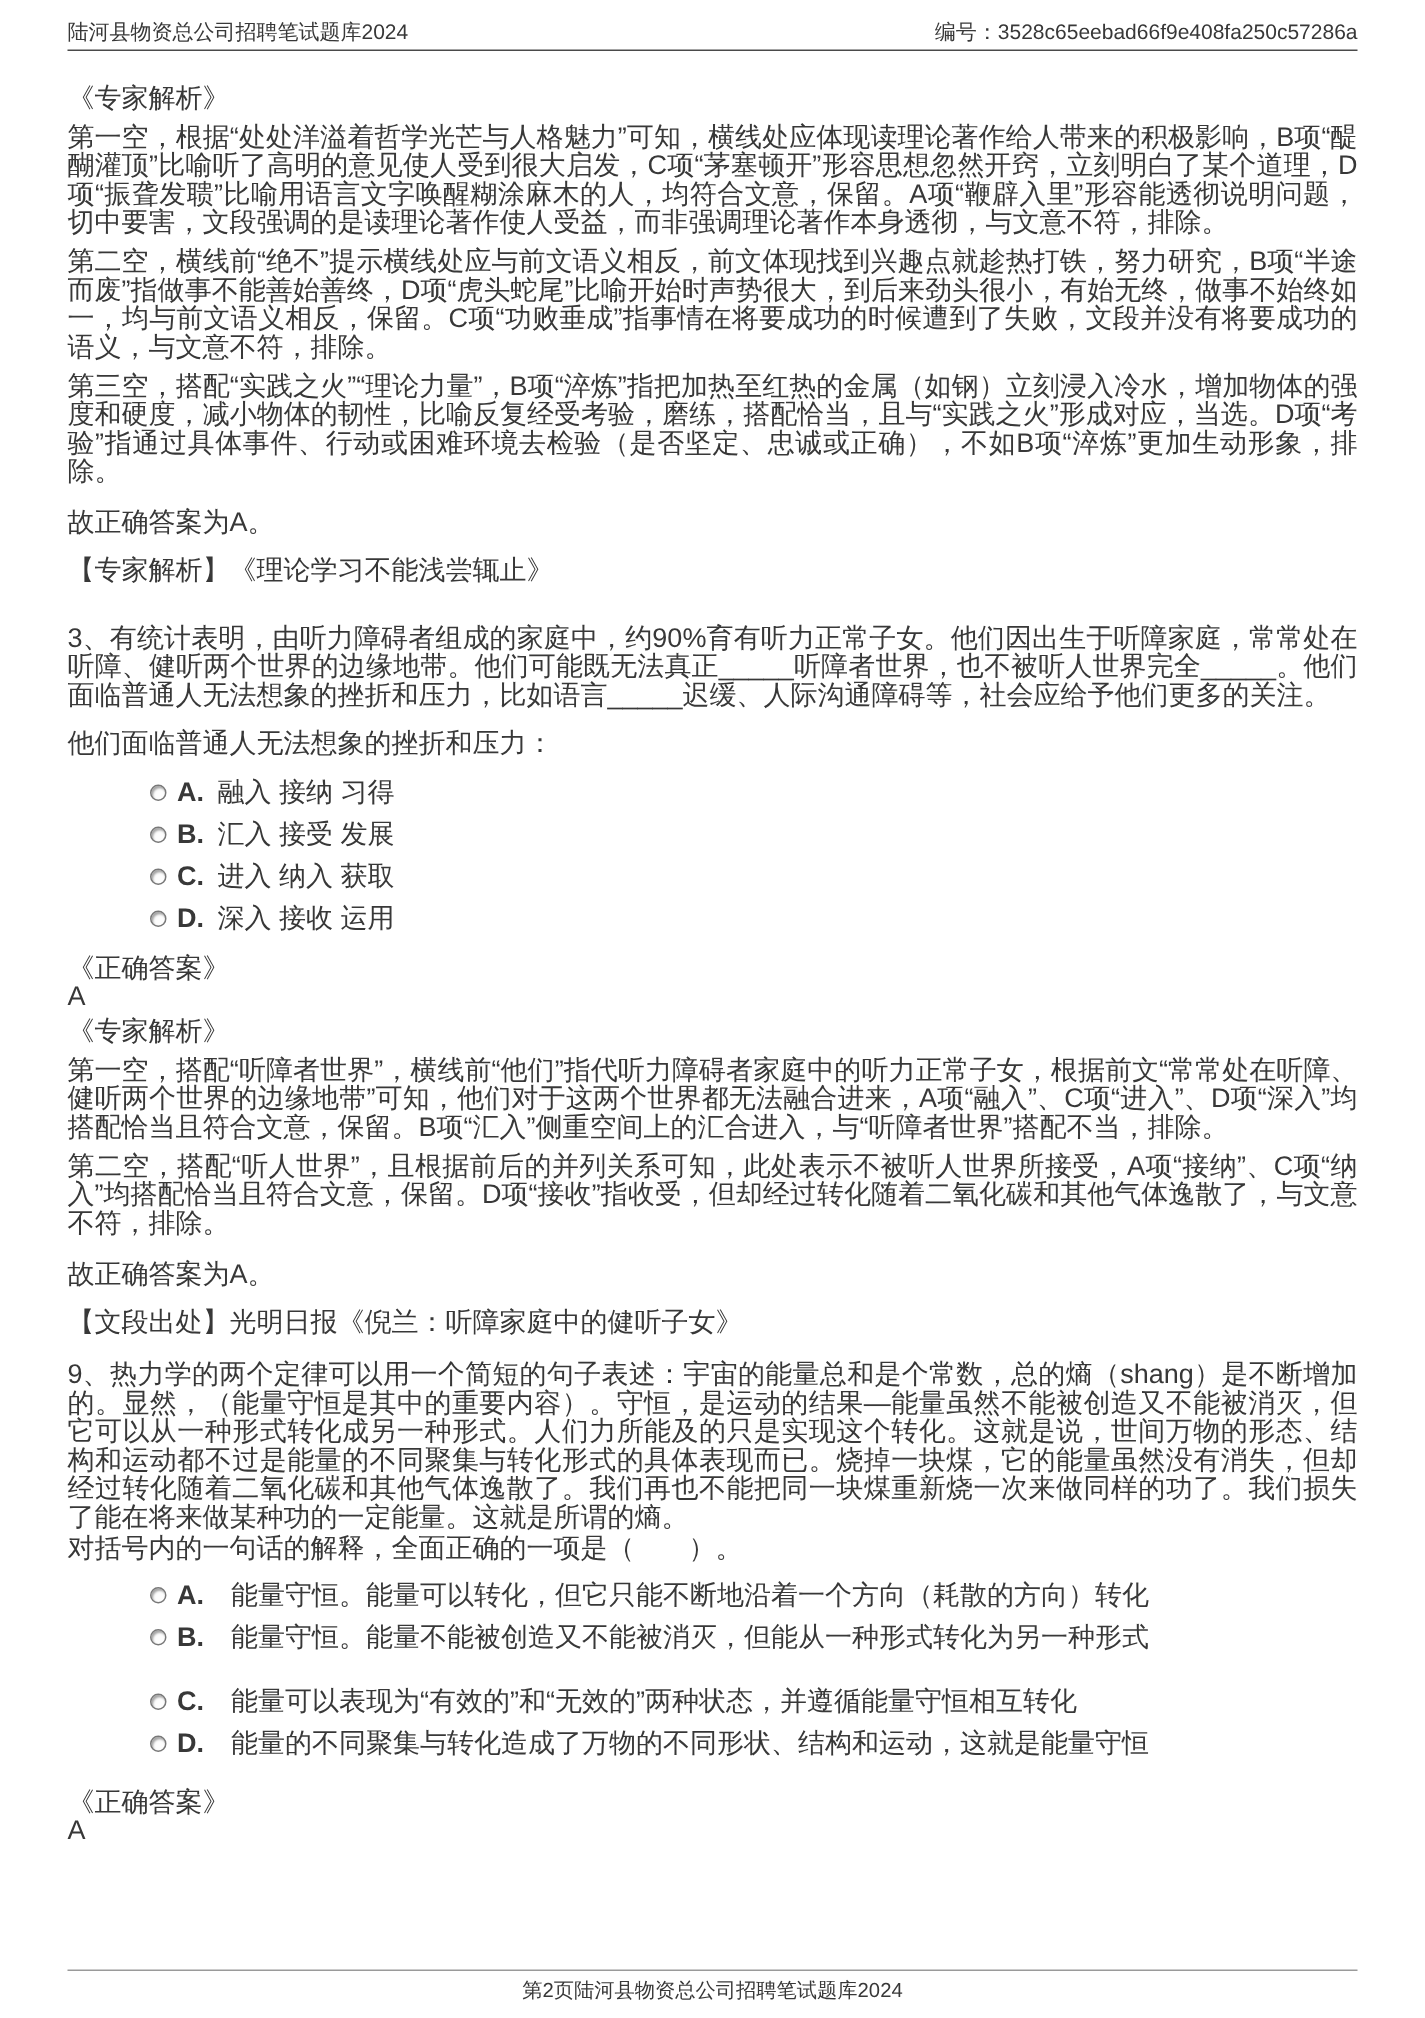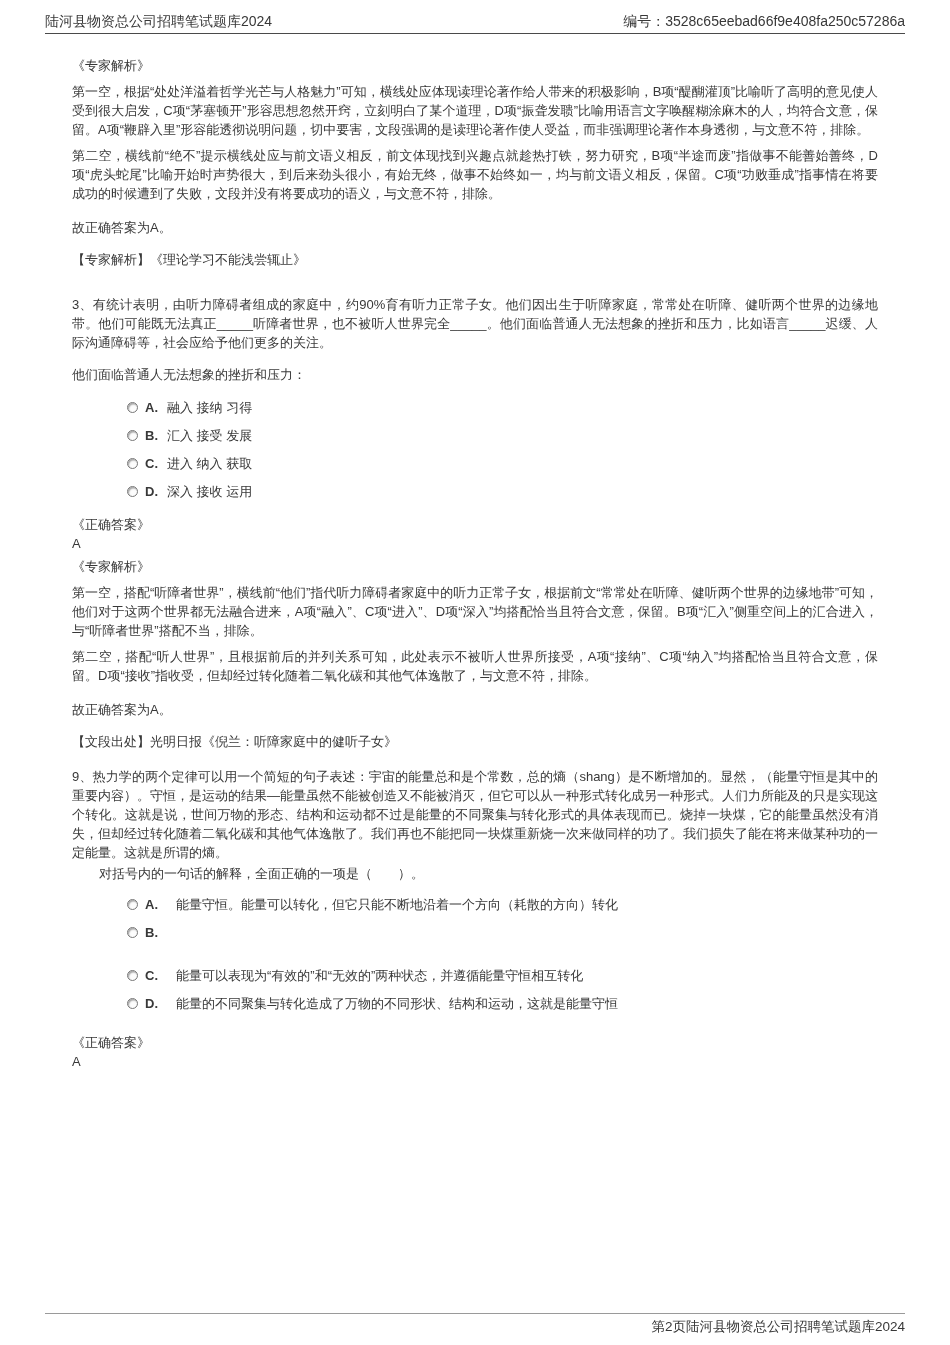--- a/index.html
+++ b/index.html
@@ -19,35 +19,35 @@
     padding-bottom: 3px;
     border-bottom: 1px solid #4a4a4a;
     display: flex;
     justify-content: space-between;
     align-items: flex-end;
     font-size: 14px;
     line-height: 17px;
   }
   .page-header .doc-no { letter-spacing: 0; }
   main {
-    padding: 0 72px;
-    font-size: 13px;
+    padding: 0 45px;
+    font-size: 18px;
     line-height: 19px;
     text-align: justify;
     overflow: hidden;
     max-height: 1260px;
   }
   .heading { margin-top: 22px; }
   .para { margin-top: 7px; }
   .concl { margin-top: 15px; }
   .source { margin-top: 13px; }
   .stem { margin-top: 26px; }
   .stem-q4 { margin-top: 16px; }
   .prompt { margin-top: 13px; }
-  .prompt-tight { margin-top: 2px; margin-left: 27px; }
+  .prompt-tight { margin-top: 2px; }
   .options { margin-left: 55px; margin-top: 14px; }
   .options-q4 { margin-top: 12px; }
   .option { display: flex; align-items: center; margin-top: 9px; }
   .option.gap-before { margin-top: 24px; }
   .radio {
     flex: 0 0 auto;
     width: 11px; height: 11px;
     border: 1px solid #787878;
     border-radius: 50%;
     background: #fdfdfd;
@@ -60,38 +60,39 @@
   .answer-block.last { margin-top: 20px; }
   .answer-heading { }
   .answer-value { }
   .analysis2-heading { margin-top: 4px; }
   .page-footer {
     position: absolute;
     left: 45px; right: 45px; bottom: 10px;
     border-top: 1px solid #9a9a9a;
     padding-top: 5px;
     display: flex;
-    justify-content: flex-end;
+    justify-content: center;
     font-size: 13.5px;
     line-height: 16px;
   }
 </style>
 </head>
 <body>
 
 <header class="page-header">
   <span>陆河县物资总公司招聘笔试题库2024</span>
   <span class="doc-no">编号：3528c65eebad66f9e408fa250c57286a</span>
 </header>
 
 <main>
 
   <div class="heading">《专家解析》</div>
   <p class="para">第一空，根据“处处洋溢着哲学光芒与人格魅力”可知，横线处应体现读理论著作给人带来的积极影响，B项“醍醐灌顶”比喻听了高明的意见使人受到很大启发，C项“茅塞顿开”形容思想忽然开窍，立刻明白了某个道理，D项“振聋发聩”比喻用语言文字唤醒糊涂麻木的人，均符合文意，保留。A项“鞭辟入里”形容能透彻说明问题，切中要害，文段强调的是读理论著作使人受益，而非强调理论著作本身透彻，与文意不符，排除。</p>
   <p class="para">第二空，横线前“绝不”提示横线处应与前文语义相反，前文体现找到兴趣点就趁热打铁，努力研究，B项“半途而废”指做事不能善始善终，D项“虎头蛇尾”比喻开始时声势很大，到后来劲头很小，有始无终，做事不始终如一，均与前文语义相反，保留。C项“功败垂成”指事情在将要成功的时候遭到了失败，文段并没有将要成功的语义，与文意不符，排除。</p>
+  <p class="para">第三空，搭配“实践之火”“理论力量”，B项“淬炼”指把加热至红热的金属（如钢）立刻浸入冷水，增加物体的强度和硬度，减小物体的韧性，比喻反复经受考验，磨练，搭配恰当，且与“实践之火”形成对应，当选。D项“考验”指通过具体事件、行动或困难环境去检验（是否坚定、忠诚或正确），不如B项“淬炼”更加生动形象，排除。</p>
   <p class="concl">故正确答案为A。</p>
   <p class="source">【专家解析】《理论学习不能浅尝辄止》</p>
 
   <p class="stem">3、有统计表明，由听力障碍者组成的家庭中，约90%育有听力正常子女。他们因出生于听障家庭，常常处在听障、健听两个世界的边缘地带。他们可能既无法真正_____听障者世界，也不被听人世界完全_____。他们面临普通人无法想象的挫折和压力，比如语言_____迟缓、人际沟通障碍等，社会应给予他们更多的关注。</p>
   <p class="prompt">他们面临普通人无法想象的挫折和压力：</p>
 
   <div class="options">
     <div class="option">
       <span class="radio"></span>
       <span class="opt-letter">A.</span>
@@ -130,20 +131,21 @@
 
   <div class="options options-q4">
     <div class="option">
       <span class="radio"></span>
       <span class="opt-letter">A.</span>
       <span class="opt-text">能量守恒。能量可以转化，但它只能不断地沿着一个方向（耗散的方向）转化</span>
     </div>
     <div class="option">
       <span class="radio"></span>
       <span class="opt-letter">B.</span>
+      <span class="opt-text">能量守恒。能量不能被创造又不能被消灭，但能从一种形式转化为另一种形式</span>
     </div>
     <div class="option gap-before">
       <span class="radio"></span>
       <span class="opt-letter">C.</span>
       <span class="opt-text">能量可以表现为“有效的”和“无效的”两种状态，并遵循能量守恒相互转化</span>
     </div>
     <div class="option">
       <span class="radio"></span>
       <span class="opt-letter">D.</span>
       <span class="opt-text">能量的不同聚集与转化造成了万物的不同形状、结构和运动，这就是能量守恒</span>

